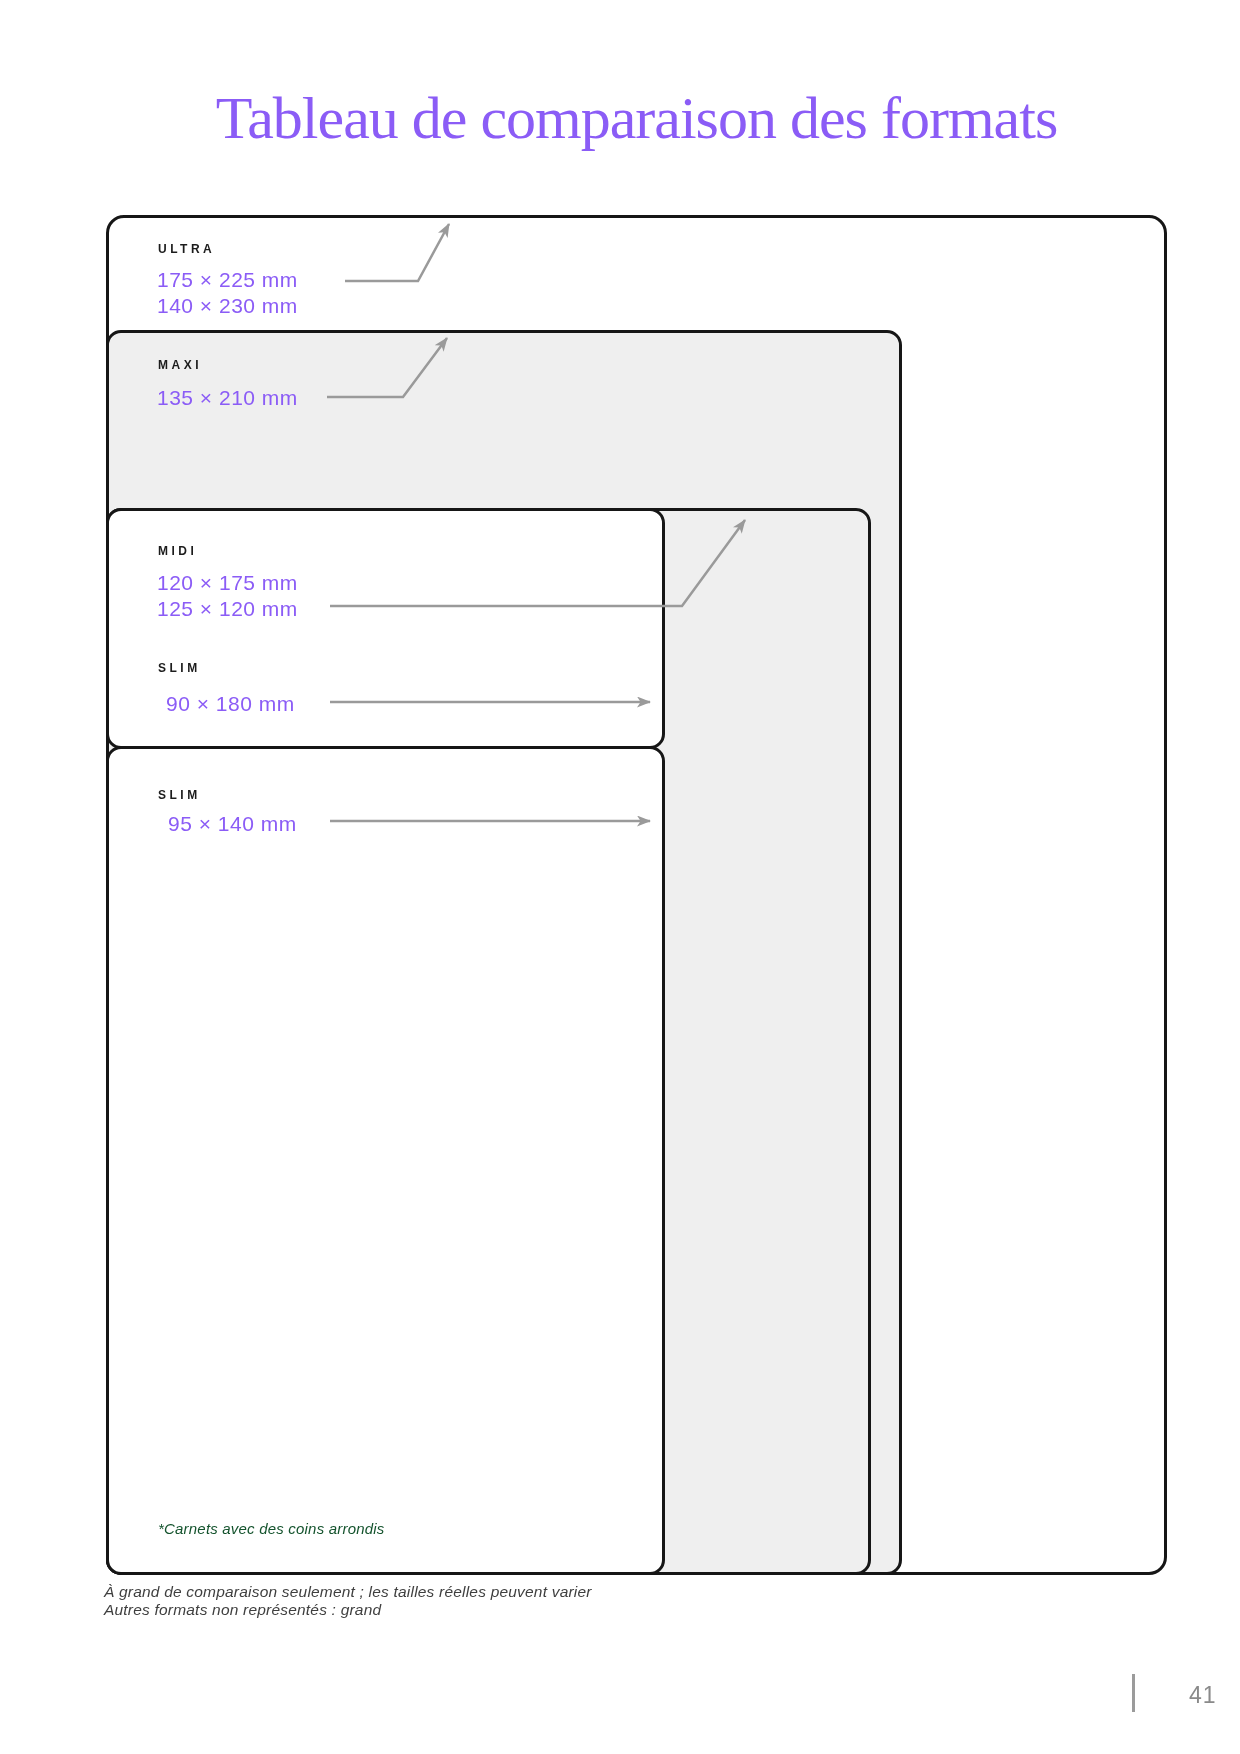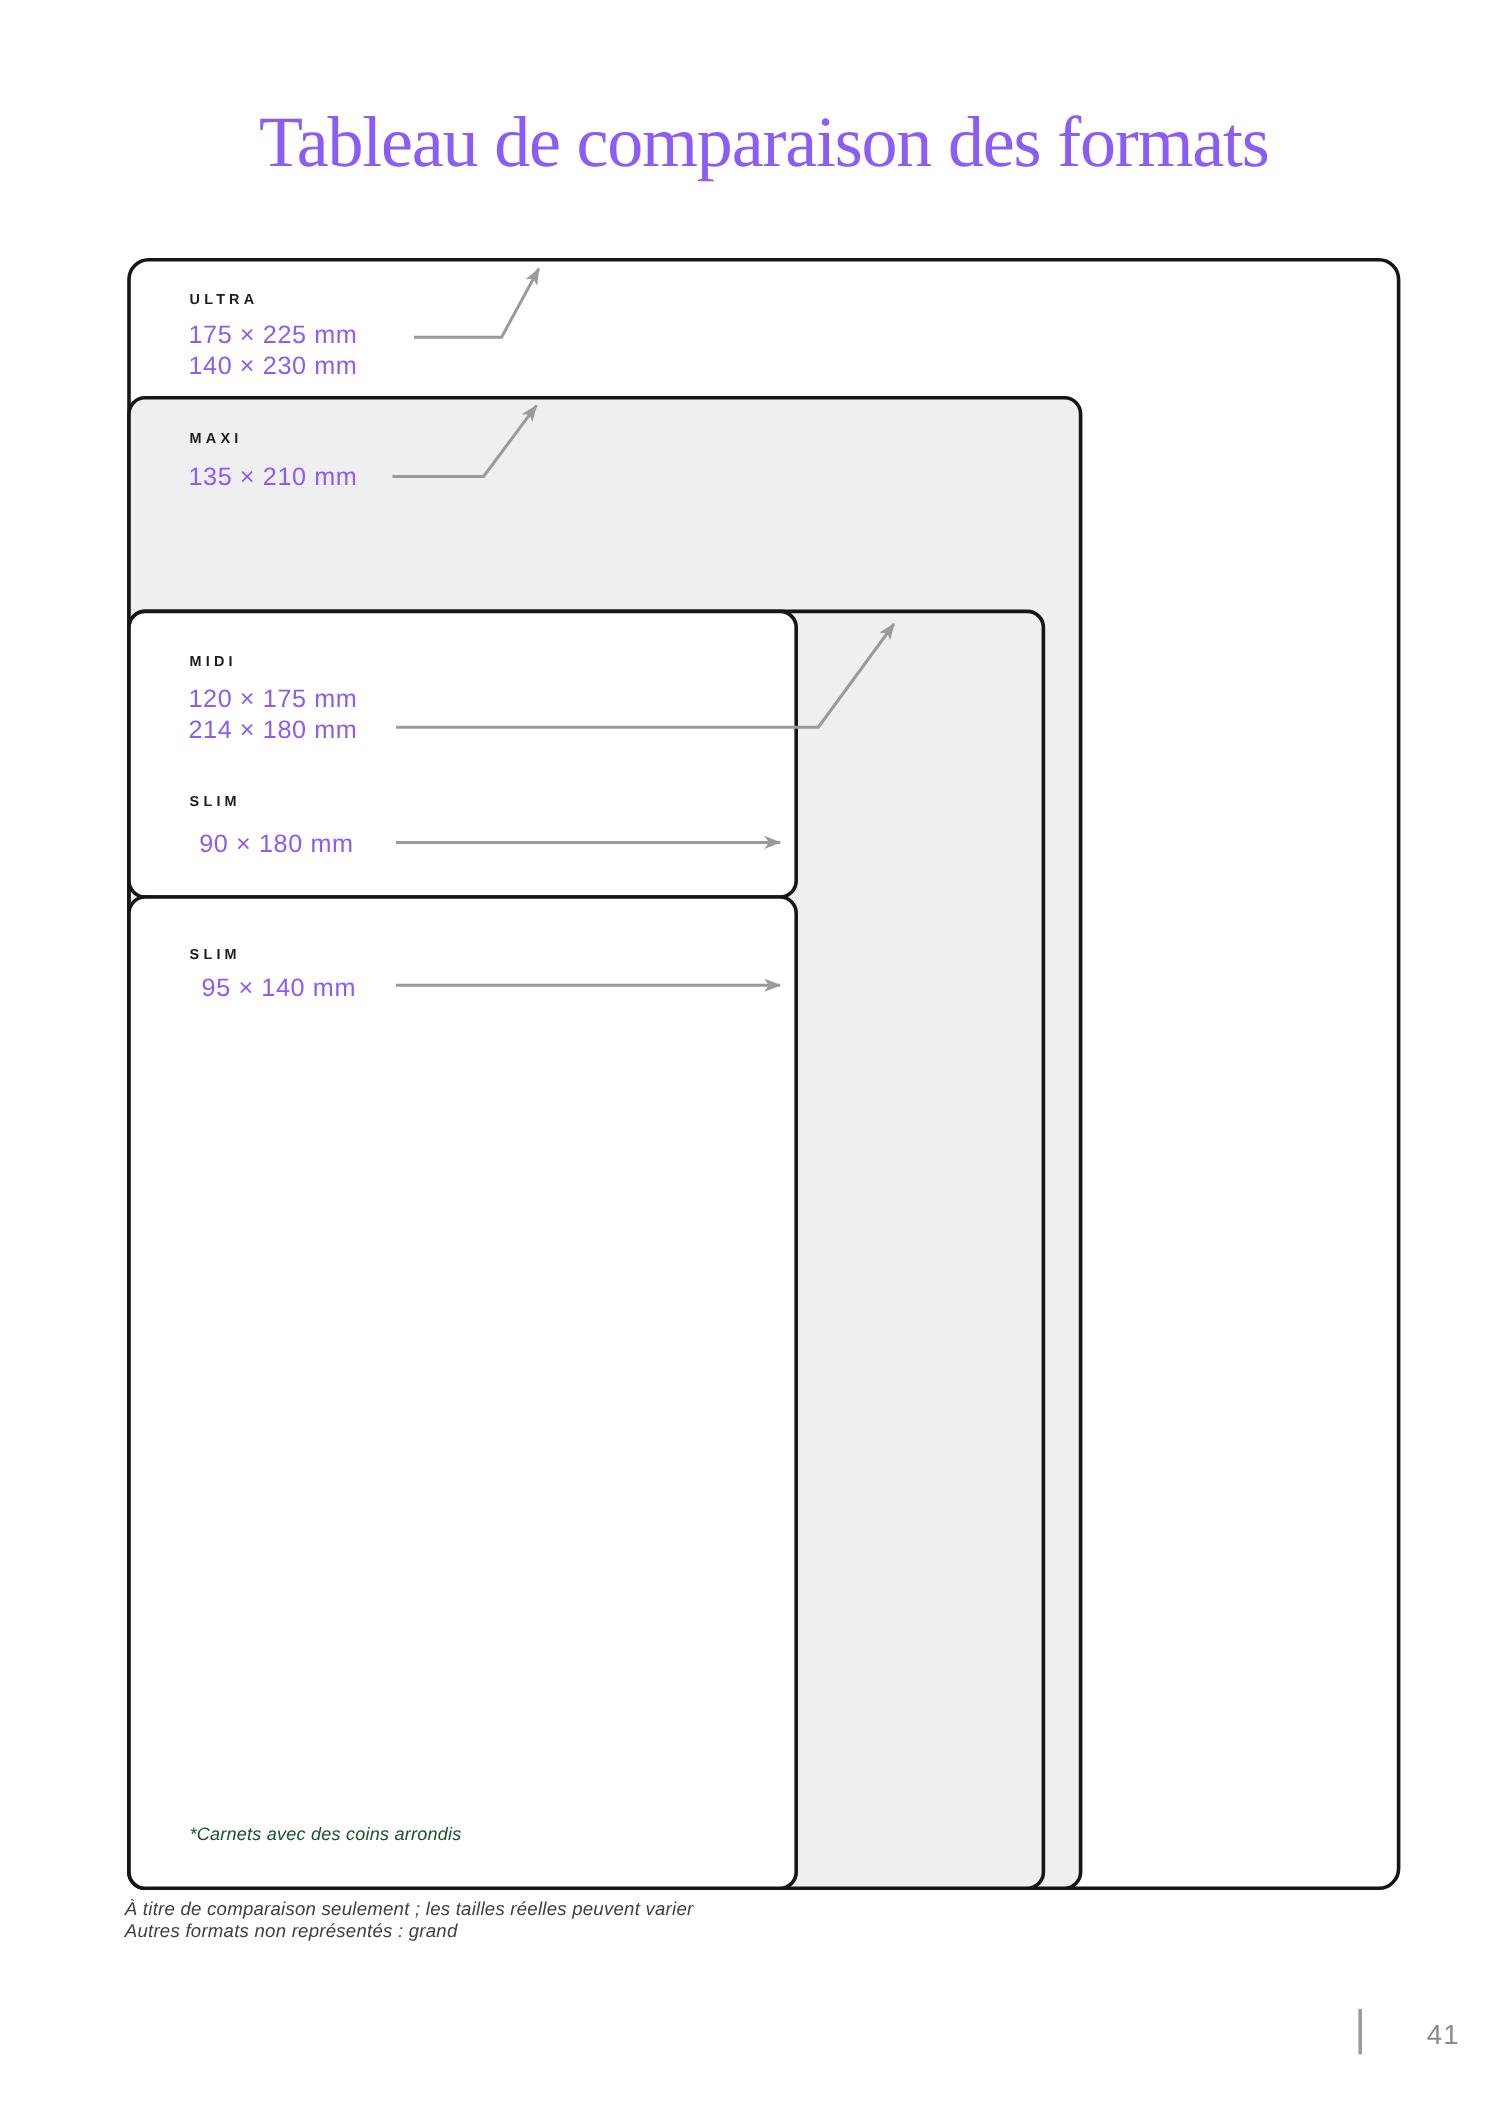--- a/index.html
+++ b/index.html
@@ -109,21 +109,21 @@
 
   <div class="fmt-name n-ultra">ULTRA</div>
   <div class="fmt-size s-ultra1">175 × 225 mm</div>
   <div class="fmt-size s-ultra2">140 × 230 mm</div>
 
   <div class="fmt-name n-maxi">MAXI</div>
   <div class="fmt-size s-maxi1">135 × 210 mm</div>
 
   <div class="fmt-name n-midi">MIDI</div>
   <div class="fmt-size s-midi1">120 × 175 mm</div>
-  <div class="fmt-size s-midi2">214 × 180 mm</div>
+  <div class="fmt-size s-midi2">125 × 120 mm</div>
 
   <div class="fmt-name n-slim">SLIM</div>
   <div class="fmt-size s-slim1">90 × 180 mm</div>
 
   <div class="fmt-name n-mini">SLIM</div>
   <div class="fmt-size s-mini1">95 × 140 mm</div>
 
   <svg class="arrow-layer" viewBox="0 0 1240 1754" xmlns="http://www.w3.org/2000/svg">
     <defs>
       <marker id="ah" markerUnits="userSpaceOnUse" markerWidth="15" markerHeight="12" refX="13" refY="5.5" orient="auto">
@@ -131,19 +131,19 @@
       </marker>
     </defs>
     <polyline points="345,281 418,281 449,224" fill="none" stroke="#9a9a9a" stroke-width="2.5" marker-end="url(#ah)"></polyline>
     <polyline points="327,397 403,397 447,338" fill="none" stroke="#9a9a9a" stroke-width="2.5" marker-end="url(#ah)"></polyline>
     <polyline points="330,606 682,606 745,520" fill="none" stroke="#9a9a9a" stroke-width="2.5" marker-end="url(#ah)"></polyline>
     <polyline points="330,702 650,702" fill="none" stroke="#9a9a9a" stroke-width="2.5" marker-end="url(#ah)"></polyline>
     <polyline points="330,821 650,821" fill="none" stroke="#9a9a9a" stroke-width="2.5" marker-end="url(#ah)"></polyline>
   </svg>
 
   <div class="corner-note">*Carnets avec des coins arrondis</div>
-  <div class="footer-note footer-line1">À titre de comparaison seulement ; les tailles réelles peuvent varier</div>
+  <div class="footer-note footer-line1">À grand de comparaison seulement ; les tailles réelles peuvent varier</div>
   <div class="footer-note footer-line2">Autres formats non représentés : grand</div>
 
   <div class="pagenum-bar"></div>
   <div class="pagenum">41</div>
 
 </div>
 
 </body></html>

